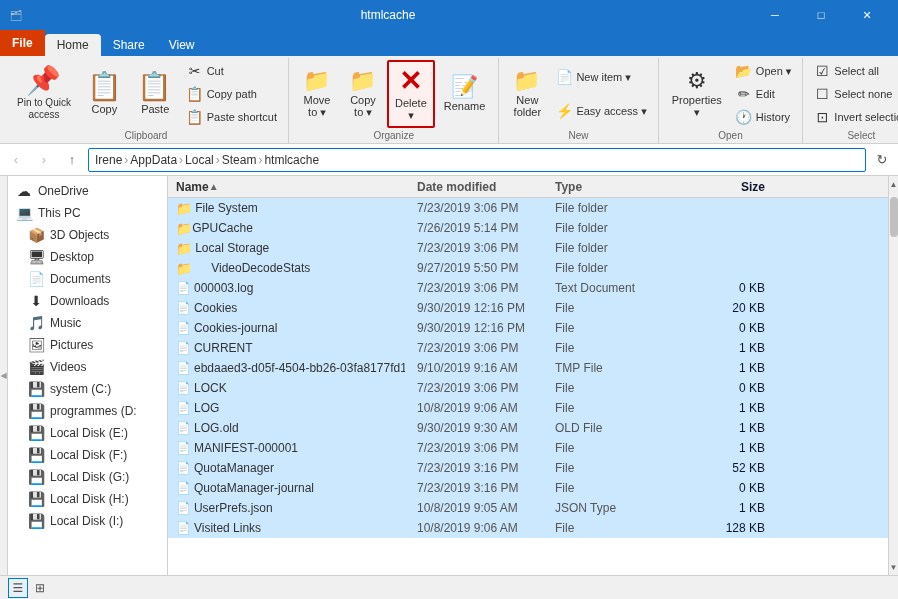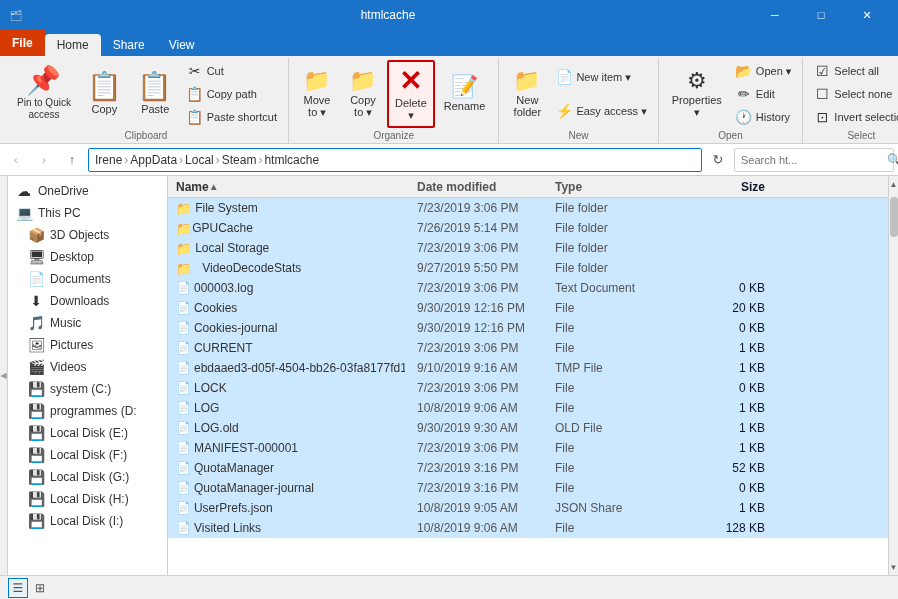--- a/index.html
+++ b/index.html
@@ -414,24 +414,20 @@
     <span class="path-sep"> › </span>
     <span>AppData</span>
     <span class="path-sep"> › </span>
     <span>Local</span>
     <span class="path-sep"> › </span>
     <span>Steam</span>
     <span class="path-sep"> › </span>
     <span>htmlcache</span>
   </div>
   <div class="nav-btn">↻</div>
-  <div class="search-box">
-    <input class="search-input" placeholder="Search ht..." style="">
-    <span style="color:#666;">🔍</span>
-  </div>
 </div>
 
 <div class="main-content">
 
   <div style="display:flex;">
     <div style="width:8px; background:#f0f0f0; border-right:1px solid #d0d0d0; display:flex; align-items:center; justify-content:center;">
       <span style="font-size:8px; color:#999;">◀</span>
     </div>
     <div class="sidebar">
       <div class="sidebar-item">
@@ -536,21 +532,21 @@
             <span style="color:#e8b84b; font-size:13px;">📁</span>
             <span style="margin-left:3px;">Local Storage</span>
           </div>
       <div class="file-col-date">7/23/2019 3:06 PM</div>
       <div class="file-col-type">File folder</div>
       <div class="file-col-size"></div>
     </div>
         <div class="file-row selected">
       <div class="file-col-name">
             <span style="color:#e8b84b; font-size:13px;">📁</span>
-            <span style="margin-left:10px;">VideoDecodeStats</span>
+            <span style="margin-left:19px;">VideoDecodeStats</span>
           </div>
       <div class="file-col-date">9/27/2019 5:50 PM</div>
       <div class="file-col-type">File folder</div>
       <div class="file-col-size"></div>
     </div>
         <div class="file-row selected">
       <div class="file-col-name">
             <span style="color:#888; font-size:12px;">📄</span>
             <span style="margin-left:3px;">000003.log</span>
           </div>
@@ -647,21 +643,21 @@
       <div class="file-col-date">7/23/2019 3:16 PM</div>
       <div class="file-col-type">File</div>
       <div class="file-col-size">0 KB</div>
     </div>
         <div class="file-row selected">
       <div class="file-col-name">
             <span style="color:#888; font-size:12px;">📄</span>
             <span style="margin-left:3px;">UserPrefs.json</span>
           </div>
       <div class="file-col-date">10/8/2019 9:05 AM</div>
-      <div class="file-col-type">JSON Share</div>
+      <div class="file-col-type">JSON Type</div>
       <div class="file-col-size">1 KB</div>
     </div>
         <div class="file-row selected">
       <div class="file-col-name">
             <span style="color:#888; font-size:12px;">📄</span>
             <span style="margin-left:3px;">Visited Links</span>
           </div>
       <div class="file-col-date">10/8/2019 9:06 AM</div>
       <div class="file-col-type">File</div>
       <div class="file-col-size">128 KB</div>

